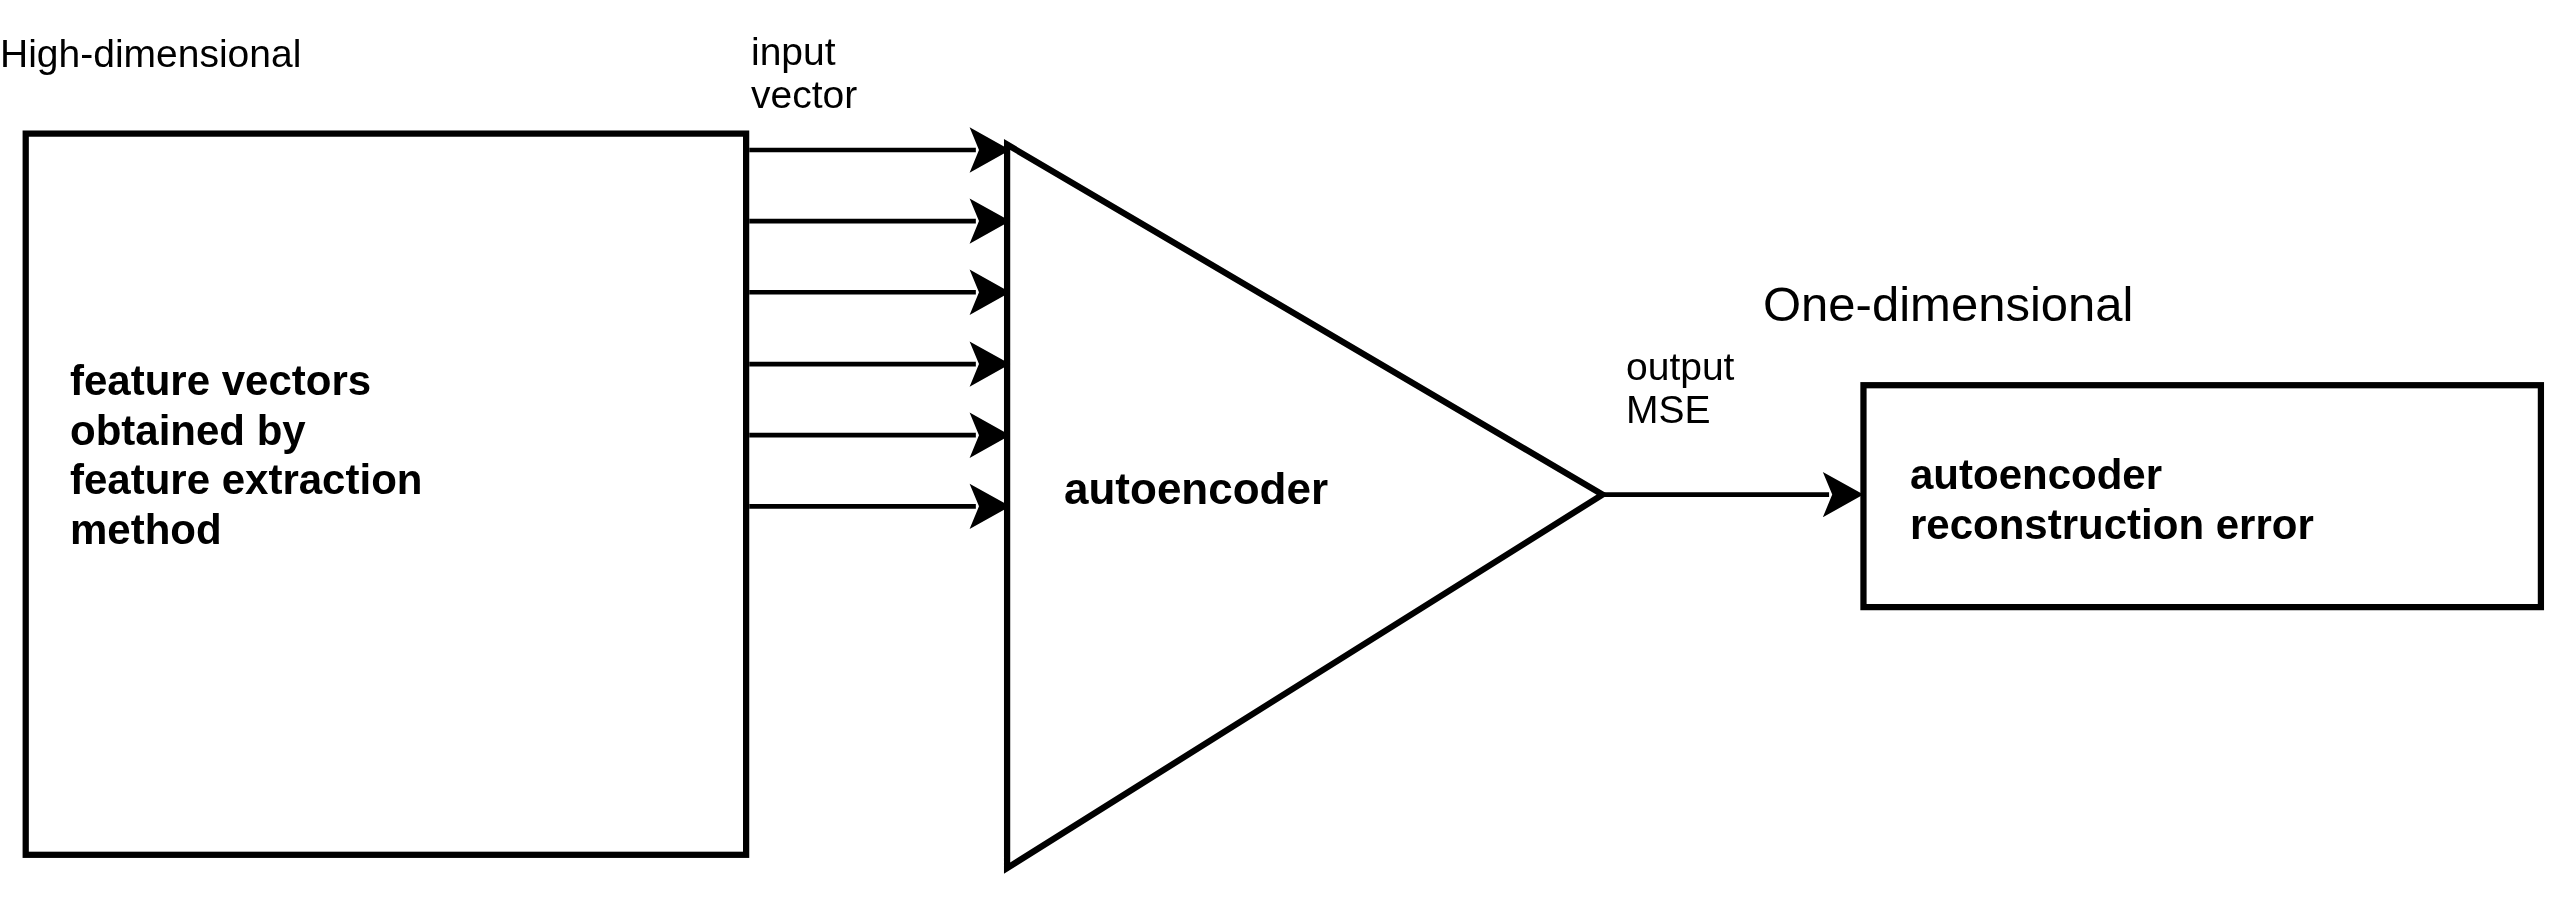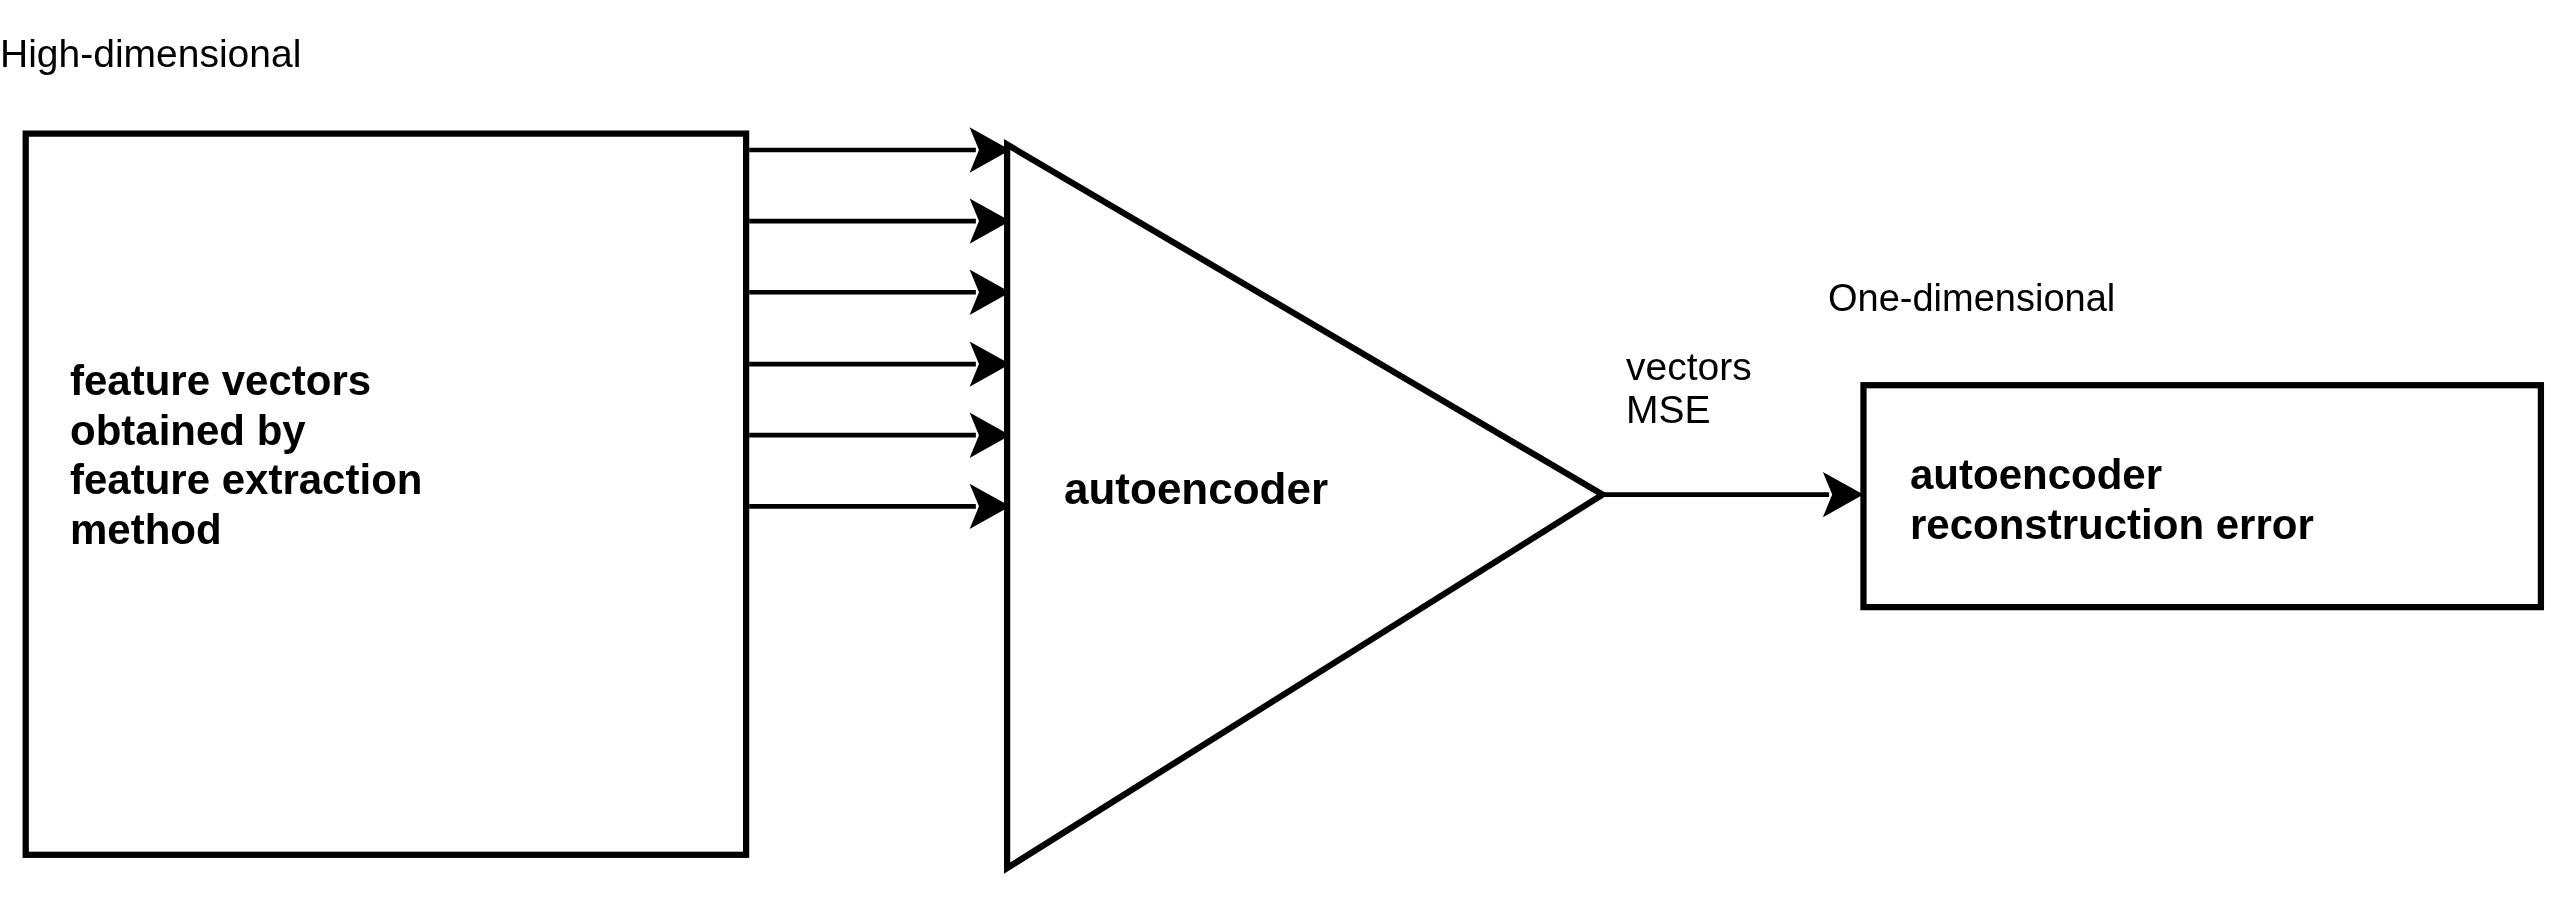--- a/index.html
+++ b/index.html
@@ -86,24 +86,24 @@
   
   #label-output-mse {
     left: 1626px;
     top: 346px;
     width: 235px;
     font-size: 39px;
     line-height: 1.10;
   }
   
   #caption-one-dimensional {
-    left: 1828px;
+    left: 1763px;
     top: 278px;
     width: 684px;
-    font-size: 38px;
+    font-size: 49px;
   }
   
   #output-box-text {
     left: 1862px;
     top: 450px;
     width: 682px;
     font-size: 42px;
     line-height: 1.18;
   }
 </style>
@@ -154,24 +154,26 @@
 
   </svg>
 
   <div class="txt txt-regular" id="caption-high-dimensional">High-dimensional</div>
 
   <div class="txt txt-bold" id="input-box-text">feature vectors
 obtained by
 feature extraction
 method</div>
 
+  <div class="txt txt-regular" id="label-input-vector">input
+vector</div>
 
   <div class="txt txt-bold" id="label-autoencoder">autoencoder</div>
 
-  <div class="txt txt-regular" id="label-output-mse">vectors
+  <div class="txt txt-regular" id="label-output-mse">output
 MSE</div>
 
   <div class="txt txt-regular" id="caption-one-dimensional">One-dimensional</div>
 
   <div class="txt txt-bold" id="output-box-text">autoencoder
 reconstruction error</div>
 
 </div>
 
 

